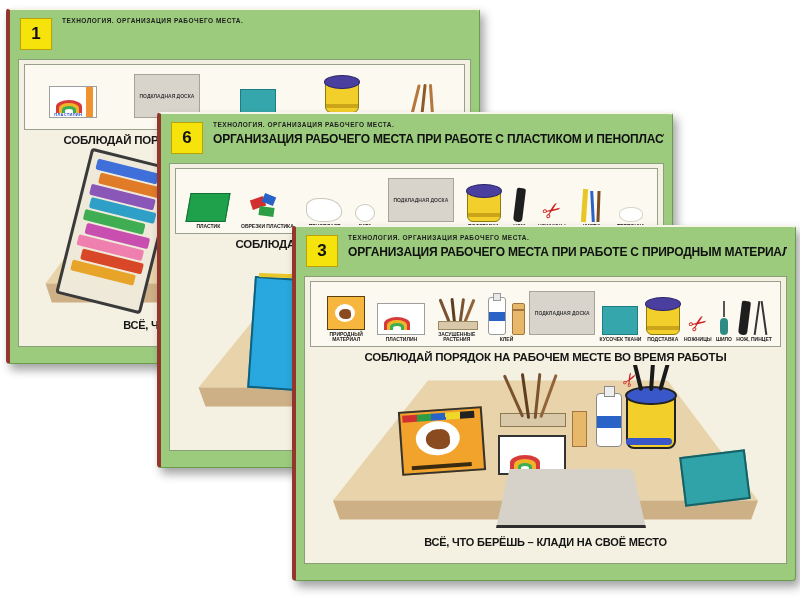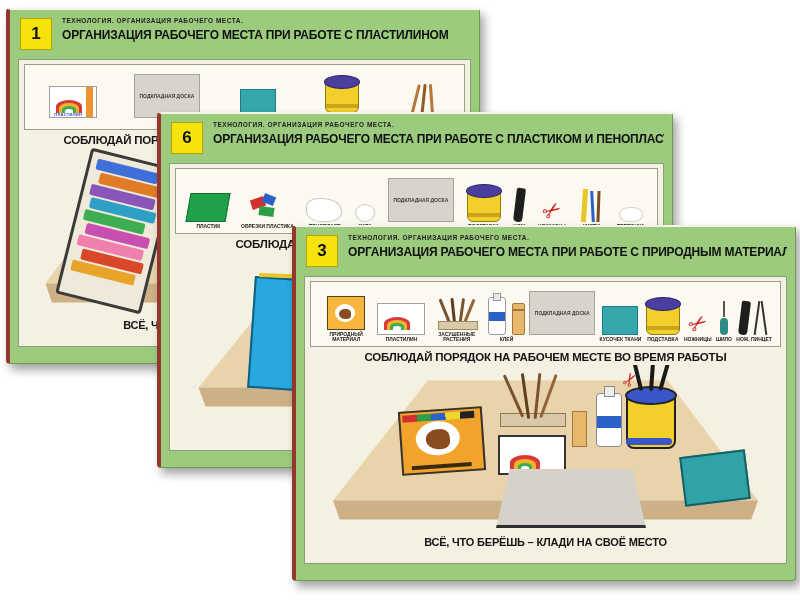--- a/index.html
+++ b/index.html
@@ -153,21 +153,20 @@
     clip-path:polygon(9% 0,91% 0,100% 100%,0 100%);}
 </style>
 </head>
 <body>
 
 <div class="poster p1">
   <div class="hdr">
     <div class="badge">1</div>
     <div class="hdr-txt">
       <div class="series">ТЕХНОЛОГИЯ. ОРГАНИЗАЦИЯ РАБОЧЕГО МЕСТА.</div>
-      <div class="title">ОРГАНИЗАЦИЯ РАБОЧЕГО МЕСТА ПРИ РАБОТЕ С ПЛАСТИЛИНОМ</div>
     </div>
   </div>
   <div class="content">
     <div class="items-panel">
       <div class="item">
         <div class="ic rainbowbox">
           <div class="stripe"></div>
             <div class="arc a1"></div>
             <div class="arc a2"></div>
             <div class="arc a3"></div>

